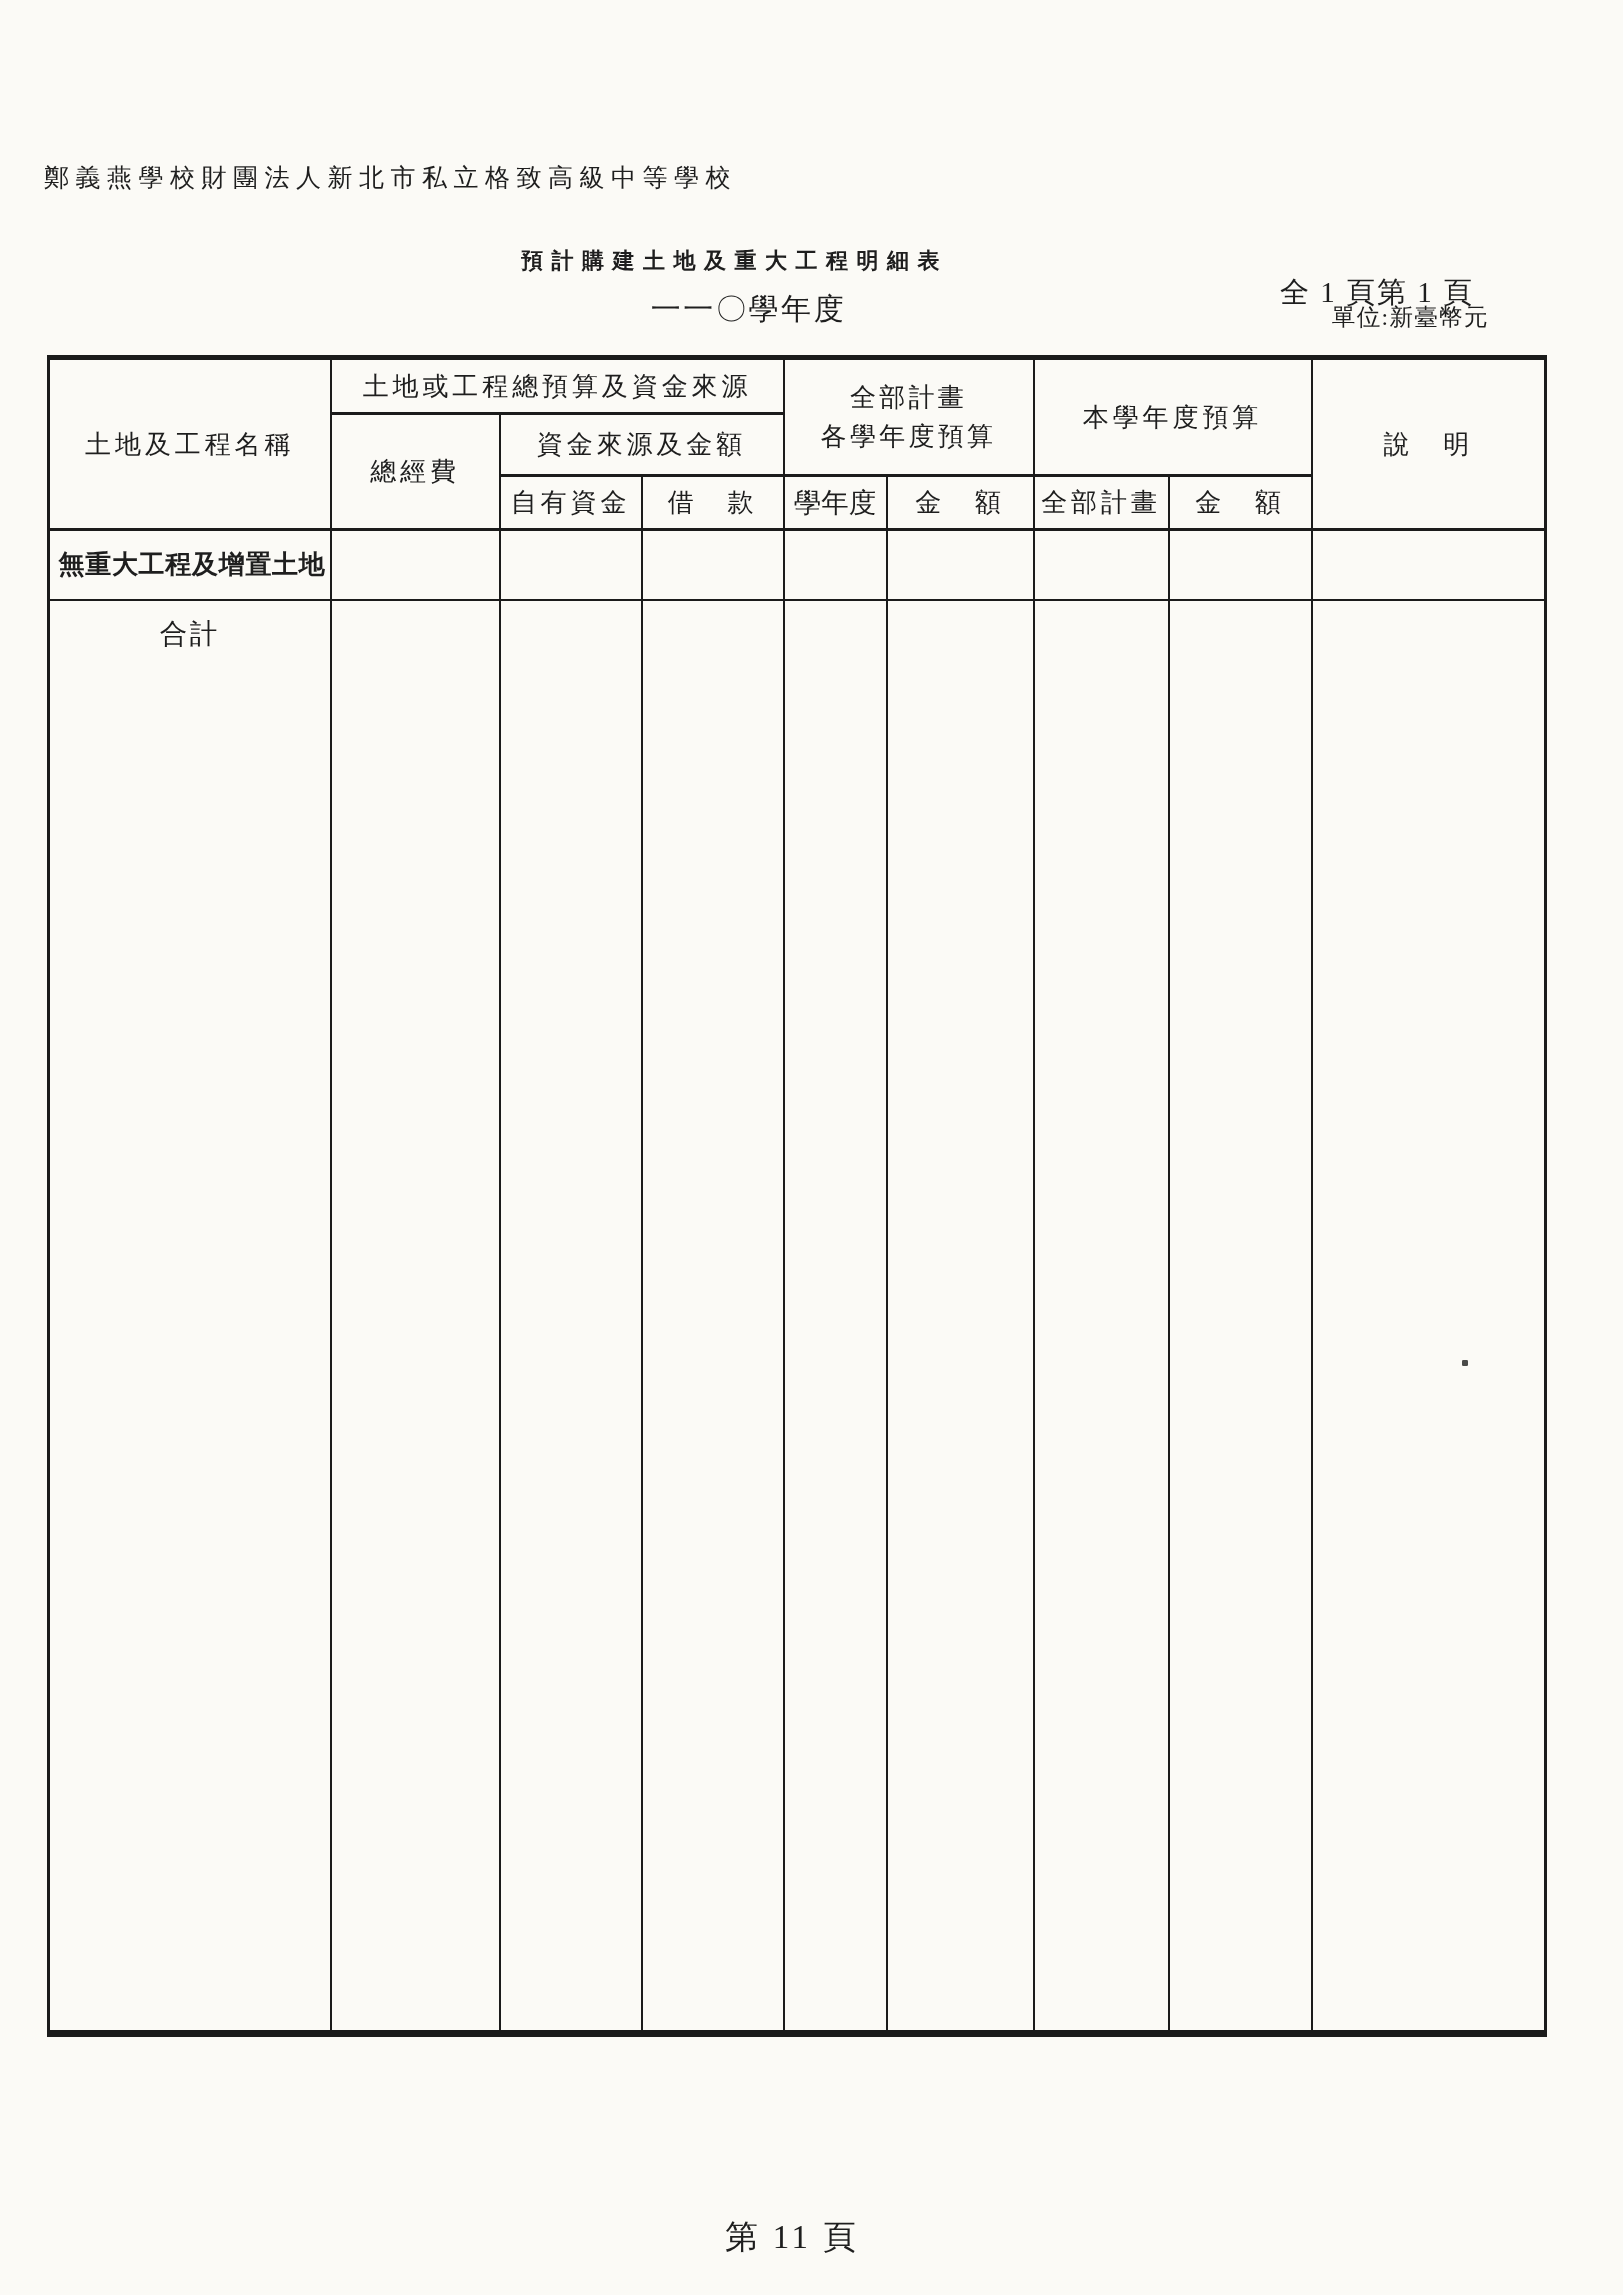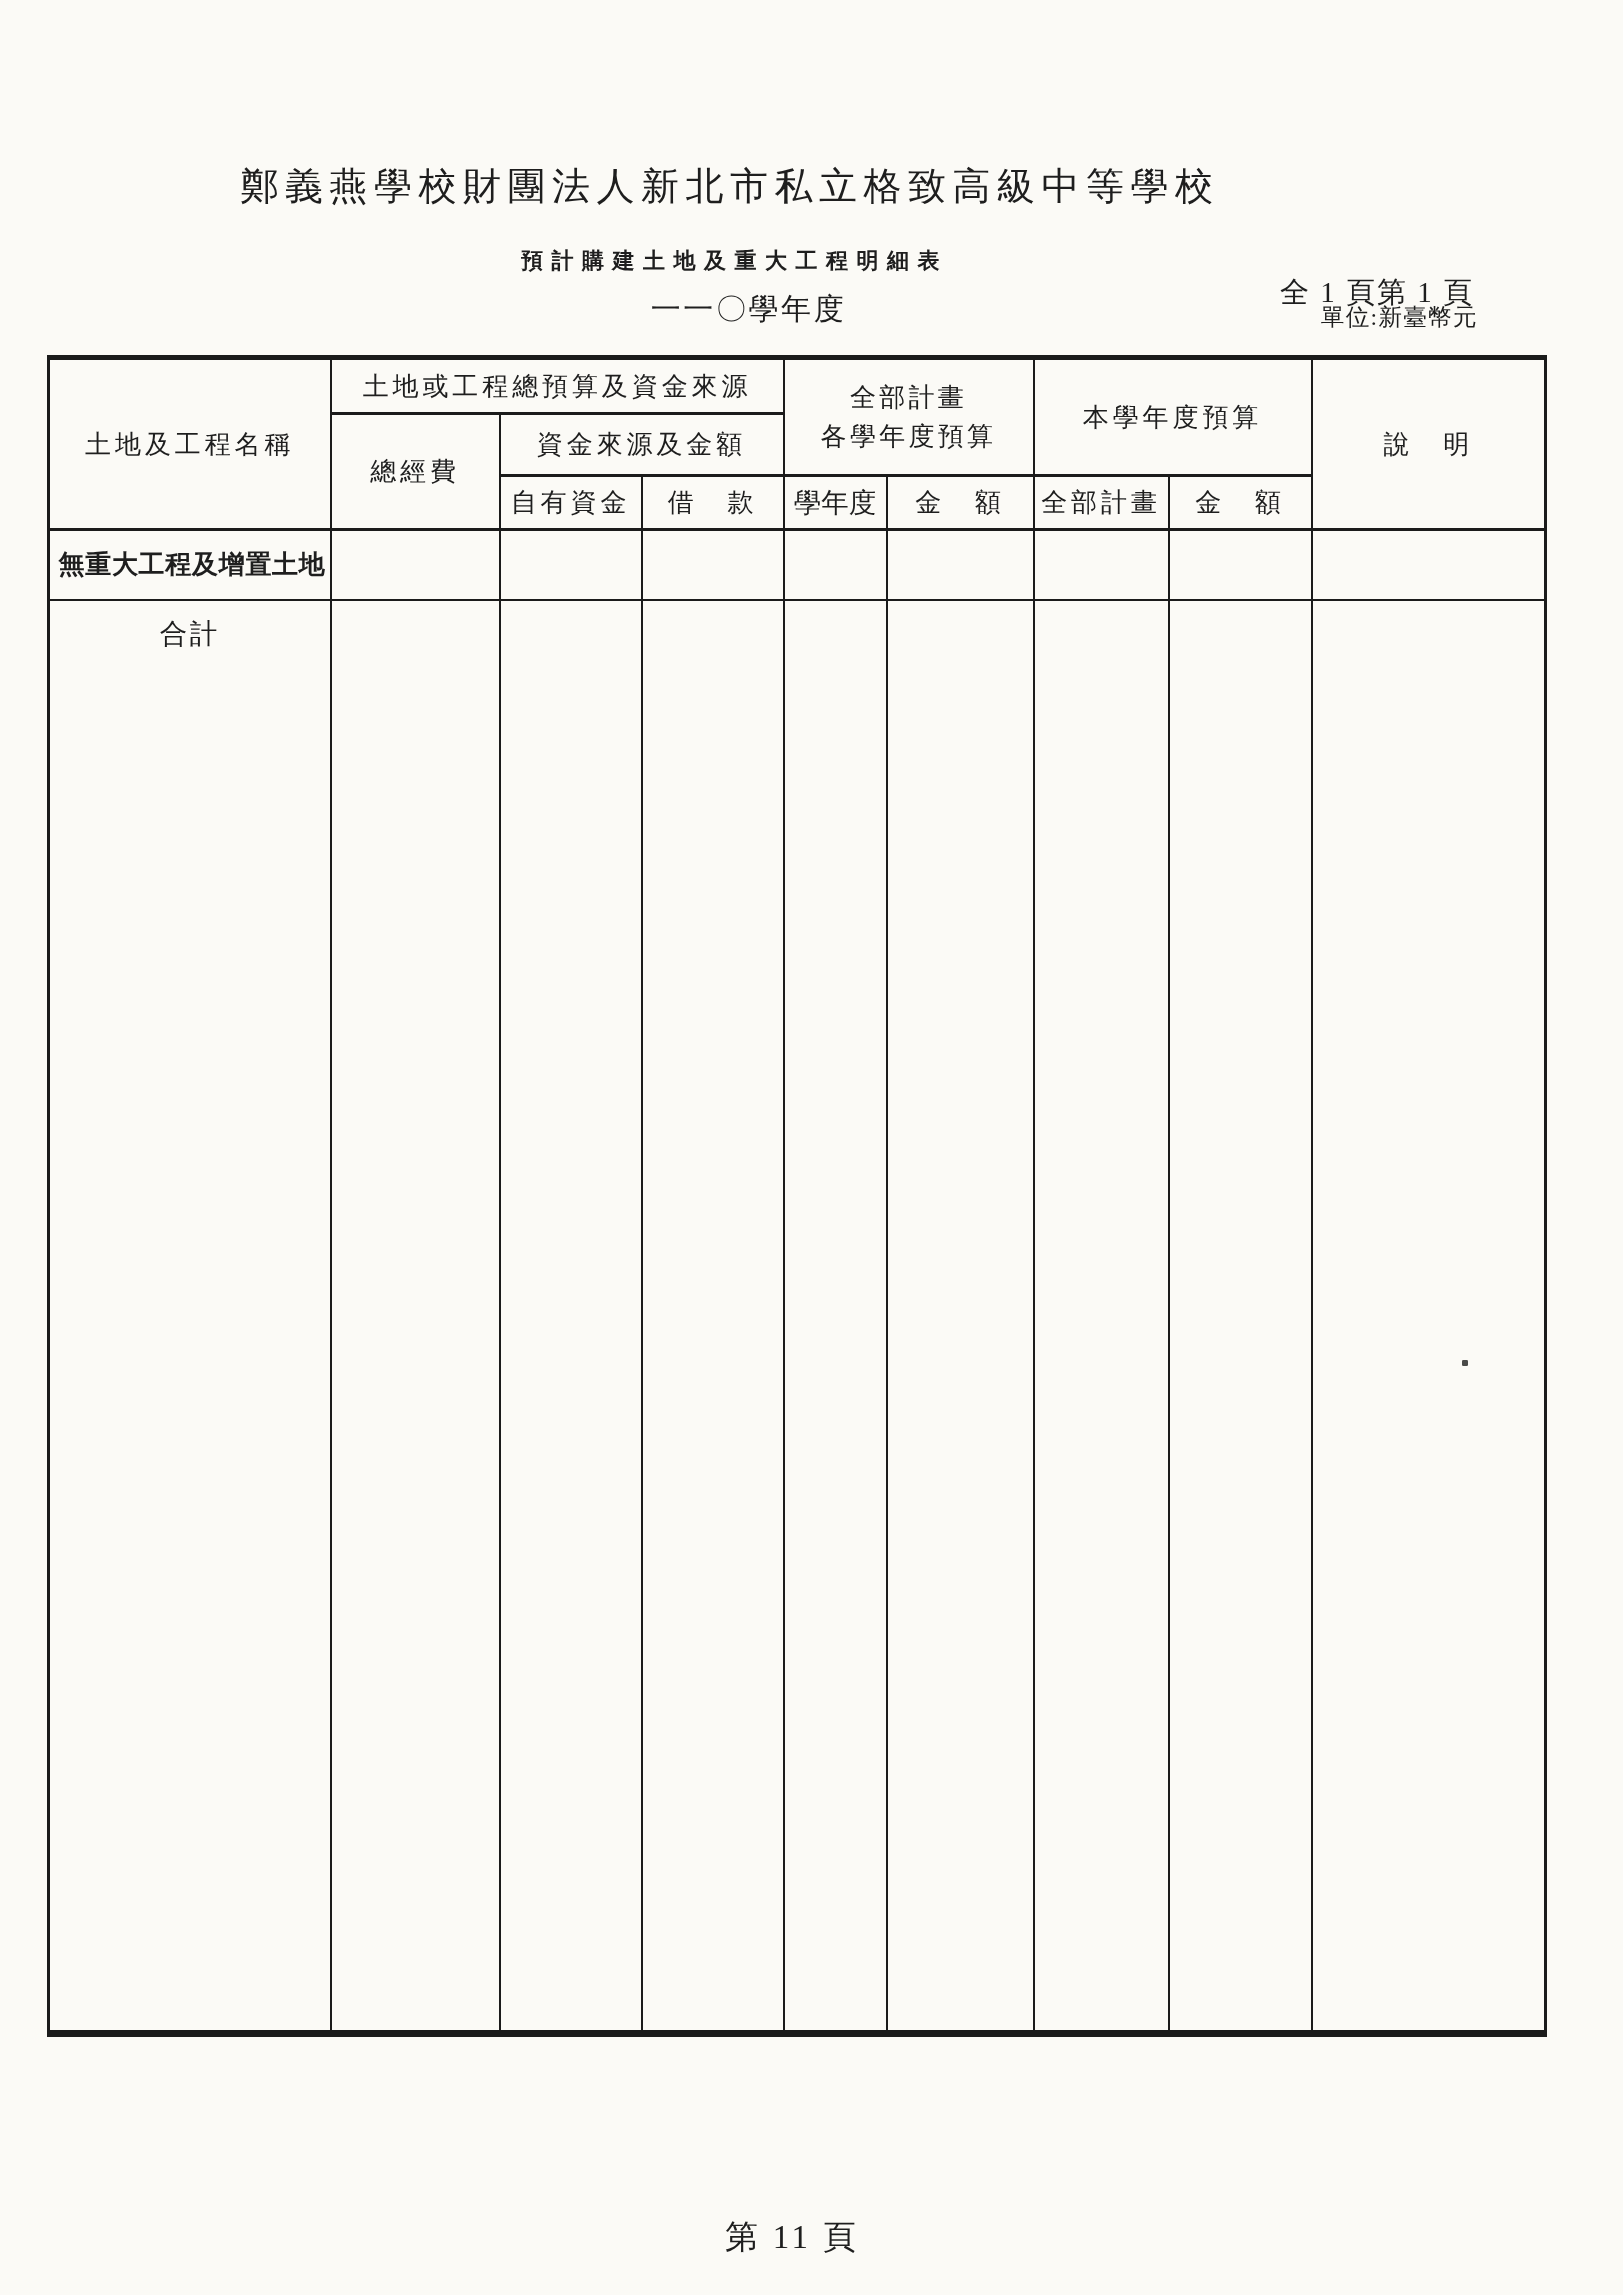--- a/index.html
+++ b/index.html
@@ -6,36 +6,36 @@
   .page{
     position:relative;
     width:1623px;height:2295px;
     background:#fbfaf6;
     font-family:"Liberation Serif","DejaVu Serif",serif;
     color:#1e1e1e;
     overflow:hidden;
   }
   .school-title{
     position:absolute;top:161px;left:0;width:1460px;
-    text-align:center;font-size:38px;letter-spacing:6.5px;white-space:nowrap;
+    font-size:25px;letter-spacing:6.5px;white-space:nowrap;padding-left:44px;
   }
   .doc-title{
     position:absolute;top:246px;left:0;width:1469px;
     text-align:center;font-size:22px;font-weight:bold;letter-spacing:8.5px;white-space:nowrap;
   }
   .year-line{
     position:absolute;top:289px;left:12px;width:1473px;
     text-align:center;font-size:30px;letter-spacing:2.6px;white-space:nowrap;
   }
   .page-count{
     position:absolute;top:273px;right:149px;
     font-size:29px;letter-spacing:2px;white-space:nowrap;
   }
   .unit-line{
-    position:absolute;top:301px;right:145px;
+    position:absolute;top:301px;right:134px;
     font-size:23.6px;letter-spacing:1.3px;white-space:nowrap;
   }
   table.main{
     position:absolute;left:47px;top:355px;
     width:1498px;height:1682px;
     border-collapse:collapse;table-layout:fixed;
     border:3.3px solid #1b1b1b;
     border-top-width:5.9px;
     border-bottom-width:7.9px;
     border-right-width:3.9px;

